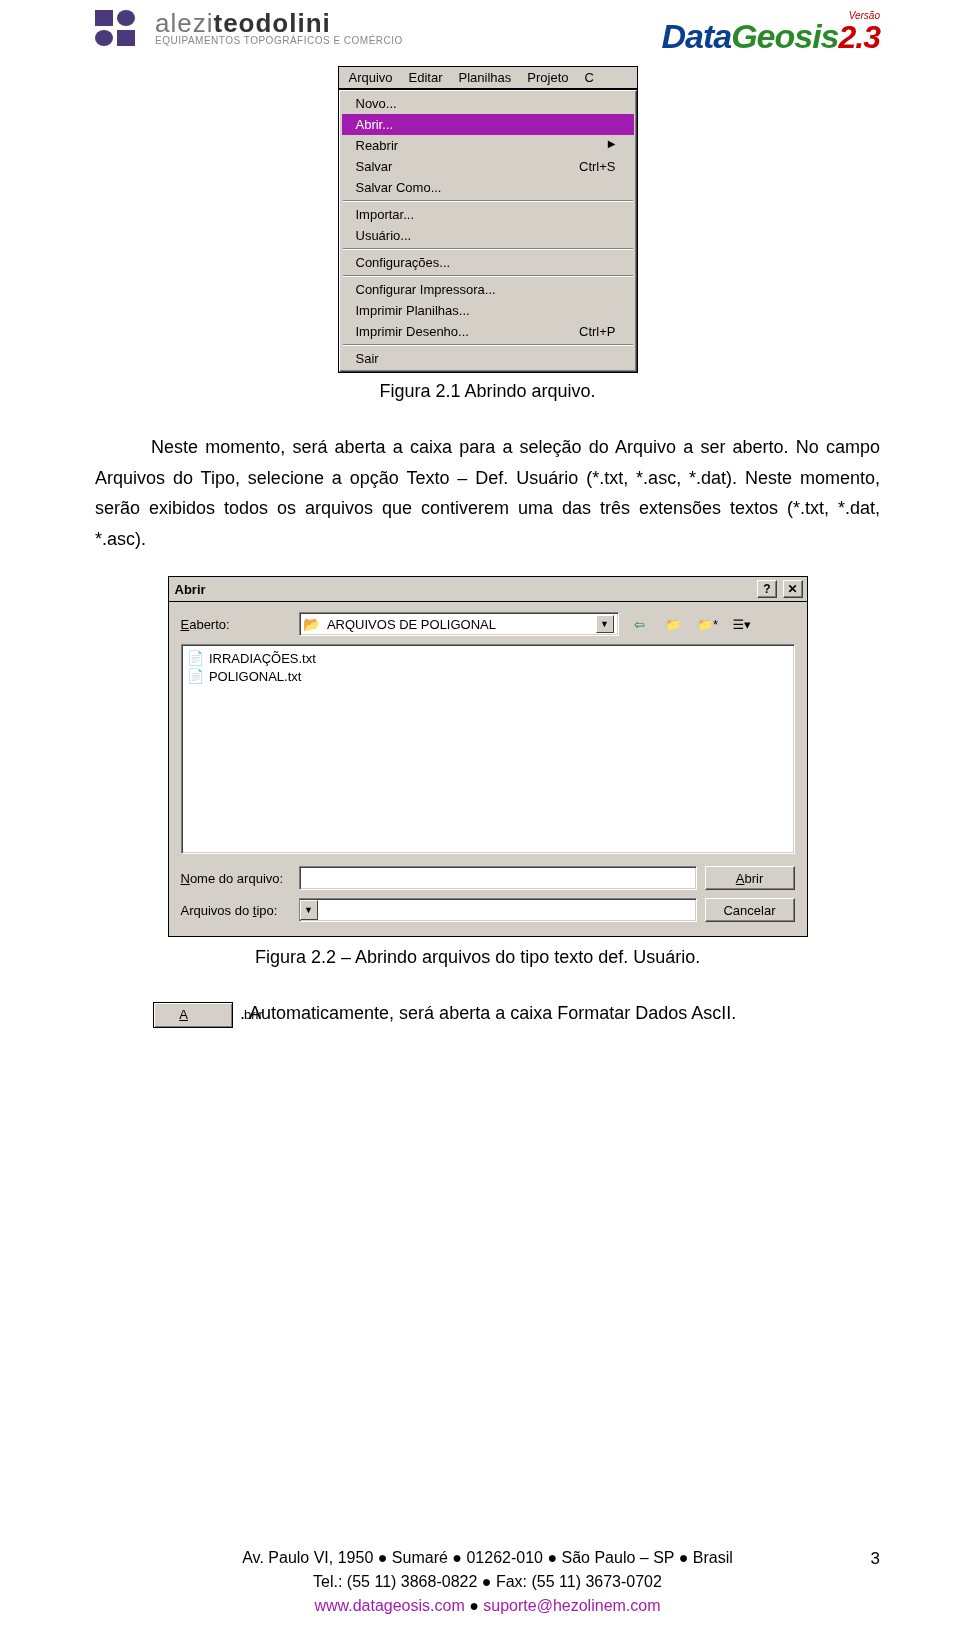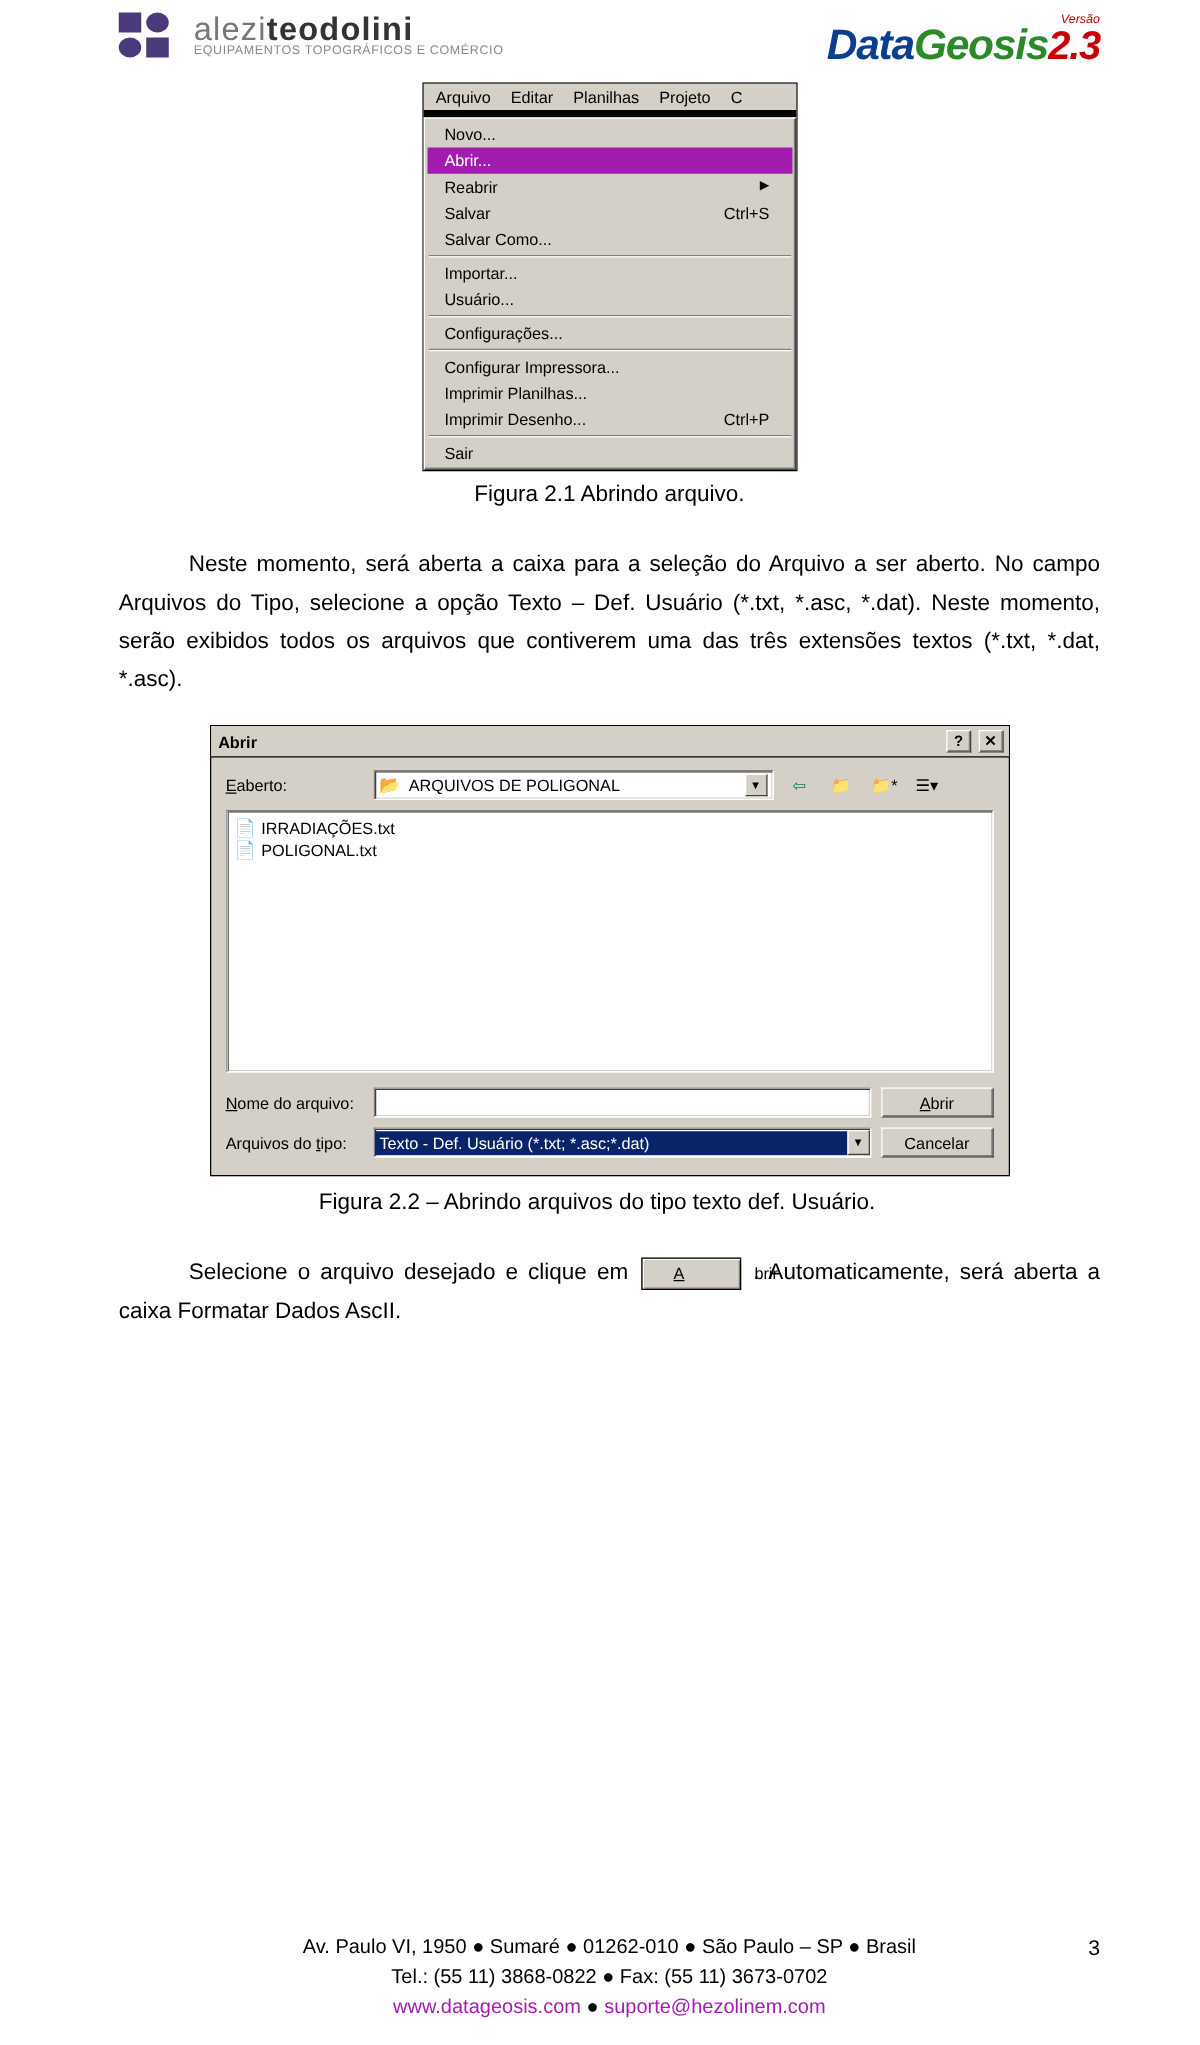--- a/index.html
+++ b/index.html
@@ -51,21 +51,21 @@
     border:1px solid #000;
     font-family: Tahoma, Arial, sans-serif;
     font-size:13px;
     color:#000;
   }
   .menubar {
     display:flex;
     background:#d4d0c8;
     padding:2px 4px;
     gap:4px;
-    border-bottom:6px solid #000000;
+    border-bottom:2px solid #000000;
   }
   .menubar span { padding:1px 6px; }
   .dropdown {
     background:#d4d0c8;
     border:1px solid #fff;
     border-right-color:#404040; border-bottom-color:#404040;
     box-shadow: inset -1px -1px 0 #808080, inset 1px 1px 0 #d4d0c8;
     padding:2px;
   }
   .dropdown .item {
@@ -363,31 +363,29 @@
         <span class="lbl"><span class="underline">N</span><span>ome do arquivo:</span></span>
         <div class="txtbox"></div>
         <div class="btn">
             <span class="underline">A</span>
             <span>brir</span>
           </div>
       </div>
       <div class="row" style="margin-bottom:0;">
         <span class="lbl"><span>Arquivos do </span><span class="underline">t</span><span>ipo:</span></span>
         <div class="sel-hl">
-          <span class="hl">Texto - Def. Usuário (*.txt; *.asc;*.dat)</span>
           <span class="drop">▼</span>
         </div>
         <div class="btn">Cancelar</div>
       </div>
     </div>
   </div>
   <div class="caption" style="text-align:left; margin-left:160px;">Figura 2.2 – Abrindo arquivos do tipo texto def. Usuário.</div>
 
   <p class="body-text indent">
-    <span>Selecione o arquivo desejado e clique em </span>
     <span class="btn-inline">
         <span class="underline">A</span>
         <span>brir</span>
       </span>
     <span>. Automaticamente, será aberta a caixa Formatar Dados AscII.</span>
   </p>
 
   <div class="footer">
     <div class="pagenum">3</div>
     <div>

